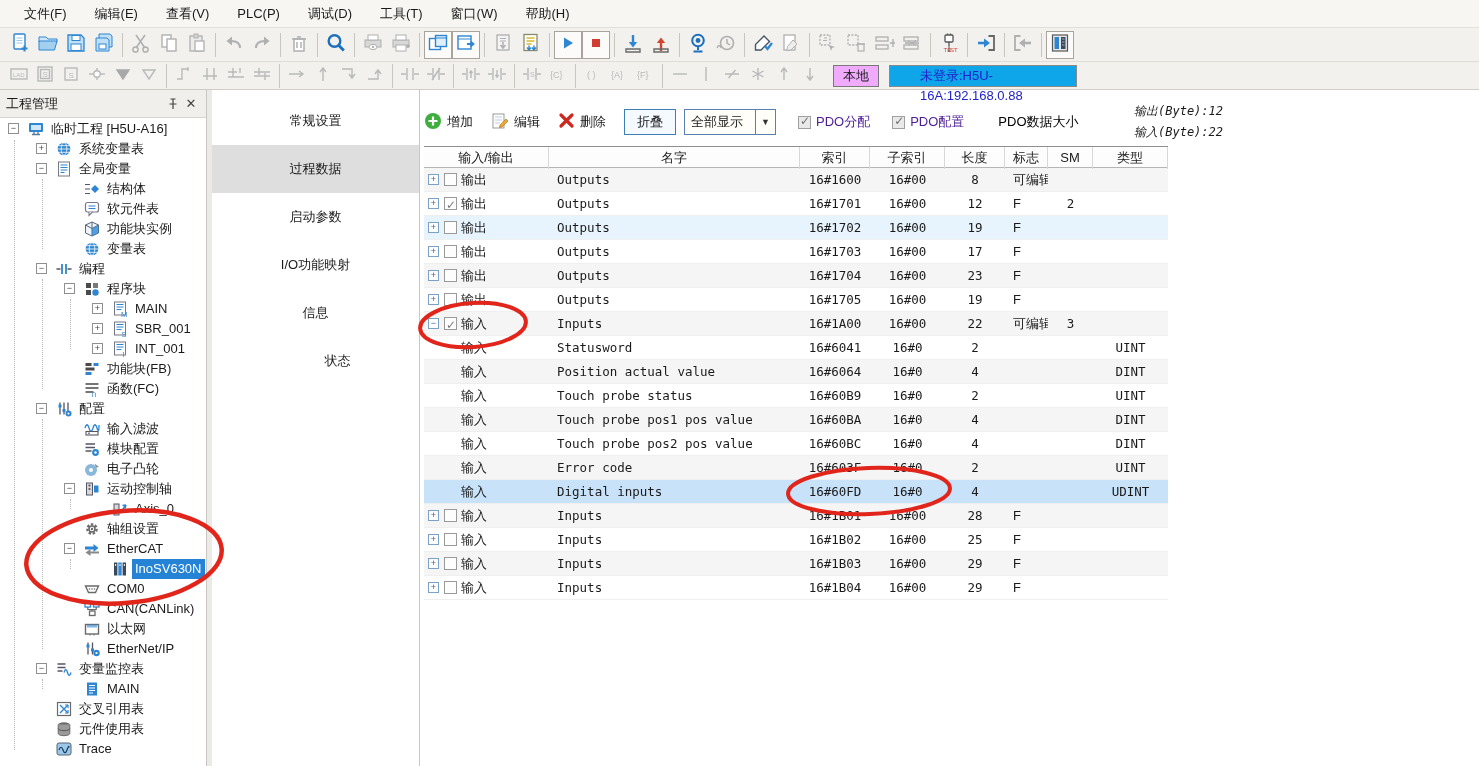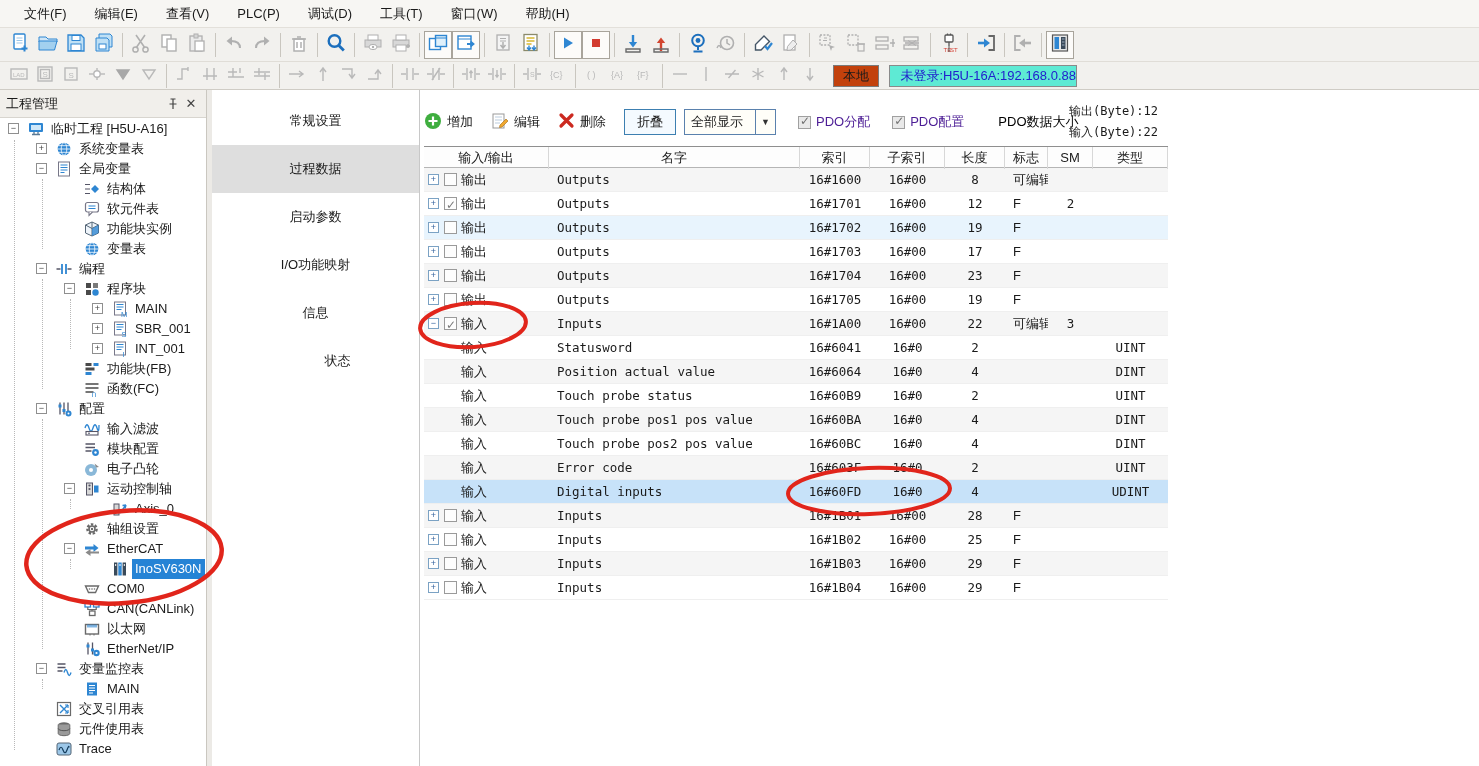--- a/index.html
+++ b/index.html
@@ -11,22 +11,22 @@
   #menubar { position:absolute; left:0; top:0; width:1479px; height:28px; background:#f7f6f3; border-bottom:1px solid #e3e0da; display:flex; align-items:center; padding-left:10px; }
   .menu-item { padding:0 14px; height:28px; line-height:28px; cursor:default; }
 
   
   #toolbar1 { position:absolute; left:0; top:28px; width:1479px; height:34px; background:#f2f1ee; border-bottom:1px solid #e0ddd7; display:flex; align-items:center; padding-left:6px; }
   #toolbar2 { position:absolute; left:0; top:62px; width:1479px; height:28px; background:#f2f1ee; border-bottom:1px solid #cfccc5; display:flex; align-items:center; padding-left:6px; }
   .tb-btn { width:28px; height:28px; display:inline-flex; align-items:center; justify-content:center; border:1px solid transparent; }
   .tb-btn.boxed { border:1px solid #a8a49b; background:#fcfbf9; }
   .tb-sep { width:1px; height:24px; background:#c9c6bf; margin:0 4px; flex:none; }
   .lad-btn { width:26px; height:24px; display:inline-flex; align-items:center; justify-content:center; }
-  #local-btn { margin-left:10px; width:46px; height:22px; border:1px solid #7a7a7a; background:#c2410c; text-align:center; line-height:20px; flex:none; }
-  #login-status { margin-left:10px; width:188px; height:22px; border:1px solid #8a8a8a; background:#5eead4; color:#2121cc; text-align:right; line-height:20px; flex:none; font-size:13px; }
+  #local-btn { margin-left:10px; width:46px; height:22px; border:1px solid #7a7a7a; background:#f0abfc; text-align:center; line-height:20px; flex:none; }
+  #login-status { margin-left:10px; width:188px; height:22px; border:1px solid #8a8a8a; background:#0ea5e9; color:#2121cc; text-align:left; line-height:20px; flex:none; font-size:13px;padding-left:30px; }
 
   
   #project-panel { position:absolute; left:0; top:90px; width:207px; height:676px; background:#fff; border-right:1px solid #cac7c0; }
   #panel-title { height:28px; background:#f1efeb; border-bottom:1px solid #d8d5cf; display:flex; align-items:center; padding:0 6px; }
   #panel-title .t { flex:1; }
   #panel-title .ic { width:18px; height:18px; display:inline-flex; align-items:center; justify-content:center; color:#444; font-size:13px; }
   #tree { position:absolute; left:0; top:28px; width:206px; height:648px; overflow:hidden; background:#fff; }
   .guide { position:absolute; width:0; border-left:1px dotted #b8b8b8; }
   .tree-item { position:absolute; left:0; width:100%; height:20px; }
   .tree-exp { position:absolute; top:4px; width:11px; height:11px; border:1px solid #8f8f8f; background:#fff; font-size:9px; line-height:9px; text-align:center; color:#444; }
@@ -46,21 +46,21 @@
   .pdo-act .lb { margin-left:5px; }
   #collapse-btn { width:52px; height:26px; border:1px solid #3c7fb1; background:#f4faff; text-align:center; line-height:24px; margin-right:8px; }
   #display-select { width:92px; height:26px; border:1px solid #5a81ad; background:#fffef8; display:flex; align-items:center; }
   #display-select .val { flex:1; padding-left:6px; }
   #display-select .arr { width:20px; height:24px; border-left:1px solid #5a81ad; text-align:center; line-height:24px; font-size:9px; color:#333; }
   .pdo-chk { display:inline-flex; align-items:center; margin-left:22px; }
   .chkbox { width:13px; height:13px; border:1px solid #a0a0a0; background:#e9e9e9; position:relative; }
   .chkbox.on:after { content:"✓"; position:absolute; left:1px; top:-3px; font-size:12px; color:#6f6f6f; font-weight:bold; }
   .pdo-chk .lb { margin-left:5px; color:#4c1d95; }
   #pdo-size-label { margin-left:34px; color:#000; }
-  #byte-info { position:absolute; left:1069px; top:101px; line-height:21px; font-family:"DejaVu Sans Mono",monospace; font-size:12px; }
+  #byte-info { position:absolute; left:1134px; top:101px; line-height:21px; font-family:"DejaVu Sans Mono",monospace; font-size:12px;font-style:italic; }
 
   
   #pdo-table { position:absolute; left:424px; top:146px; width:744px; }
   #pdo-head { display:flex; height:22px; border-top:1px solid #8f8f8f; border-bottom:1px solid #b5b5b5; background:#fdfdfd; }
   .hcell { height:22px; line-height:21px; text-align:center; border-right:1px solid #d8d8d8; overflow:hidden; }
   .trow { display:flex; height:24px; border-bottom:1px solid #efefef; }
   .tcell { height:24px; line-height:23px; overflow:hidden; white-space:nowrap; font-family:"DejaVu Sans Mono","Liberation Mono",monospace; font-size:12.5px; }
   .tcell.cjk { font-family:"Liberation Sans","DejaVu Sans",sans-serif; font-size:13px; }
   .bg-w { background:#fff; } .bg-g { background:#f5f5f5; } .bg-b { background:#e8f4fd; } .bg-s { background:#c7e2f9; }
   .row-exp { position:absolute; left:4px; top:6px; width:11px; height:11px; border:1px solid #7ba2c4; background:#fff; font-size:9px; line-height:9px; text-align:center; color:#3866a0; }

